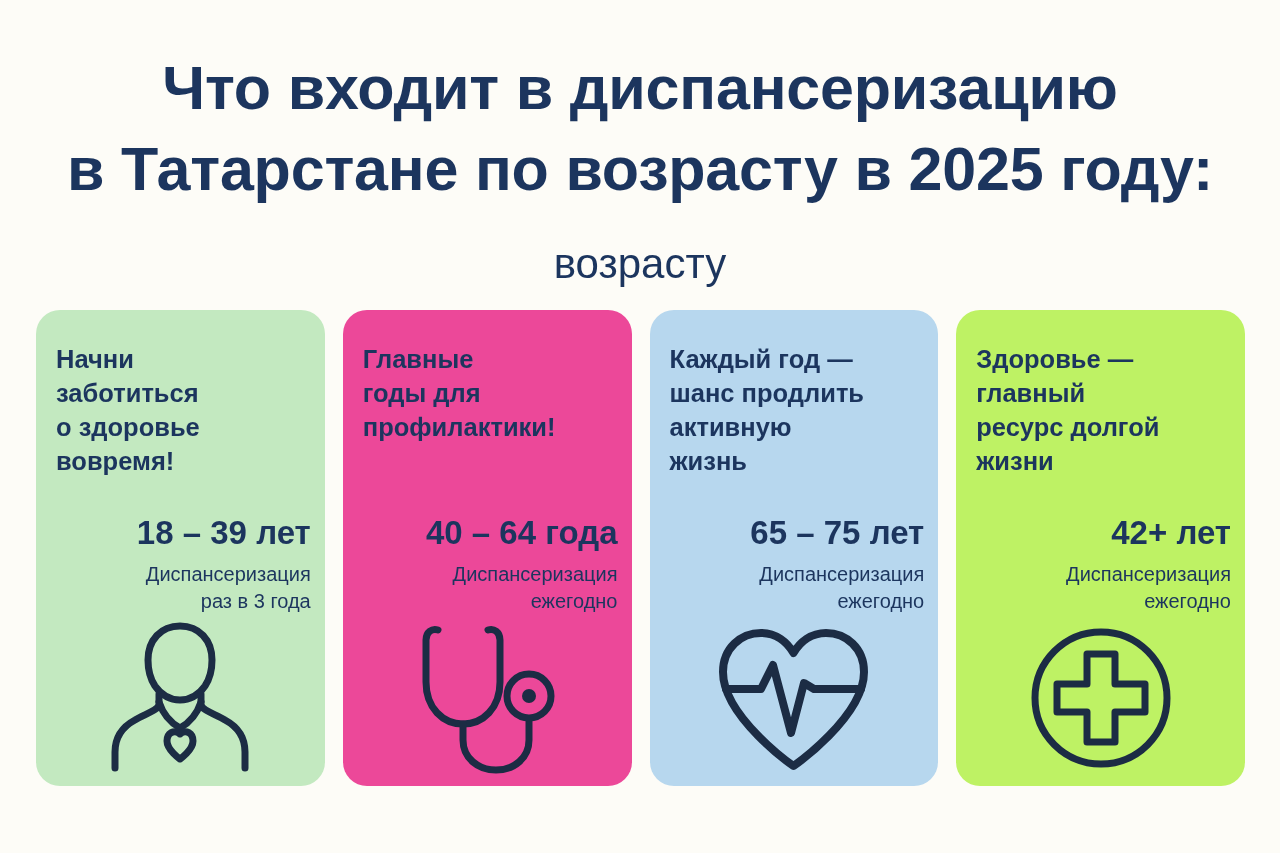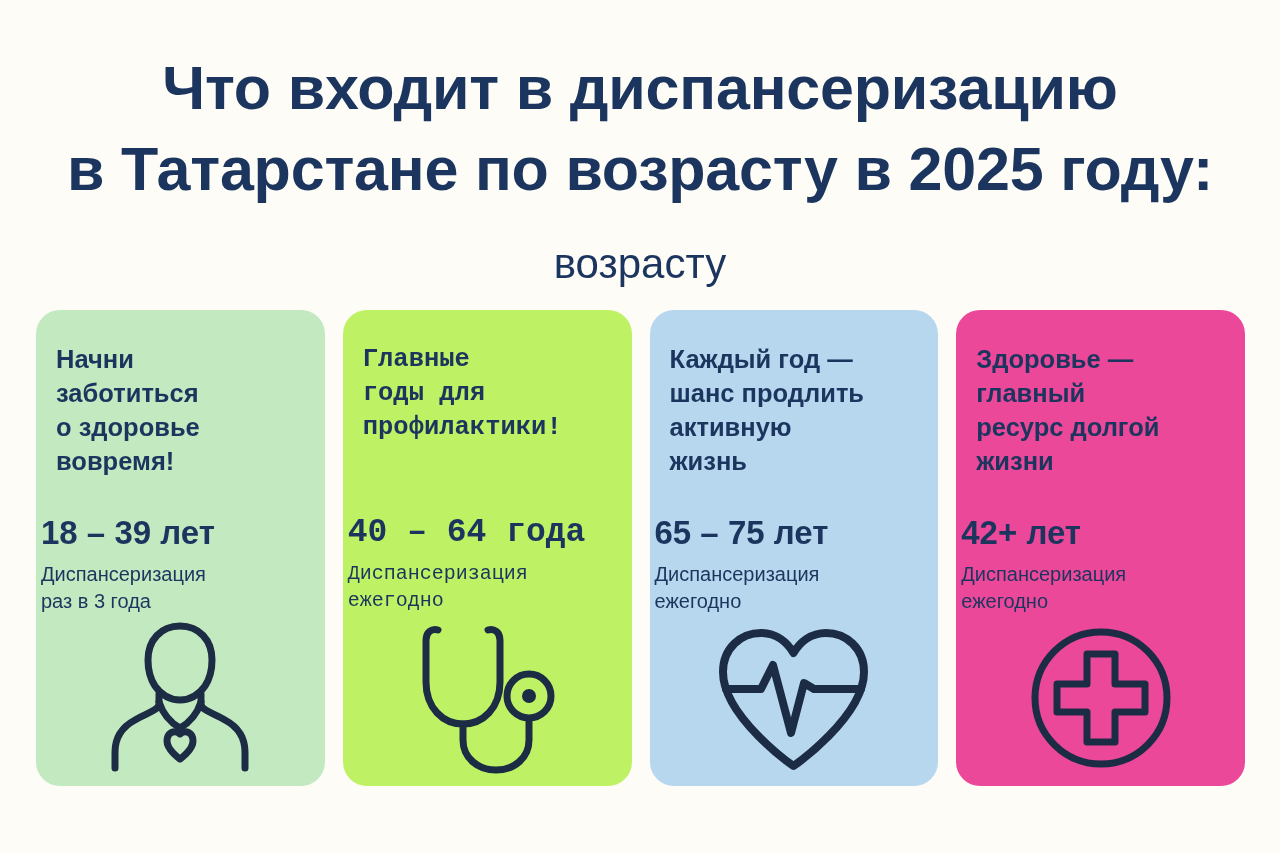--- a/index.html
+++ b/index.html
@@ -65,37 +65,38 @@
     position: relative;
     flex: 1 1 0;
     border-radius: 24px;
     box-sizing: border-box;
     padding: 33px 20px 0 20px;
     display: flex;
     flex-direction: column;
     overflow: hidden;
   }
   .card.green  { background: #C3E9C0; }
-  .card.orange { background: #bef264; font-family: Liberation Mono, monospace; }
+  .card.orange { background: #ec4899; }
   .card.blue   { background: #B7D7EE; }
-  .card.gray   { background: #ec4899; }
+  .card.gray   { background: #bef264; }
 
   .card-heading {
     font-size: 25.5px;
     font-weight: bold;
     line-height: 1.33;
     color: #1C355E;
     white-space: pre-line;
     margin: 0;
   }
   .card-lower {
     position: absolute;
     left: 5px;
     right: 14px;
     top: 205px;
+    text-align: right;
   }
   .card-age {
     font-size: 33px;
     font-weight: bold;
     line-height: 1.1;
     color: #1C355E;
     white-space: nowrap;
     margin: 0;
   }
   .card-note {

